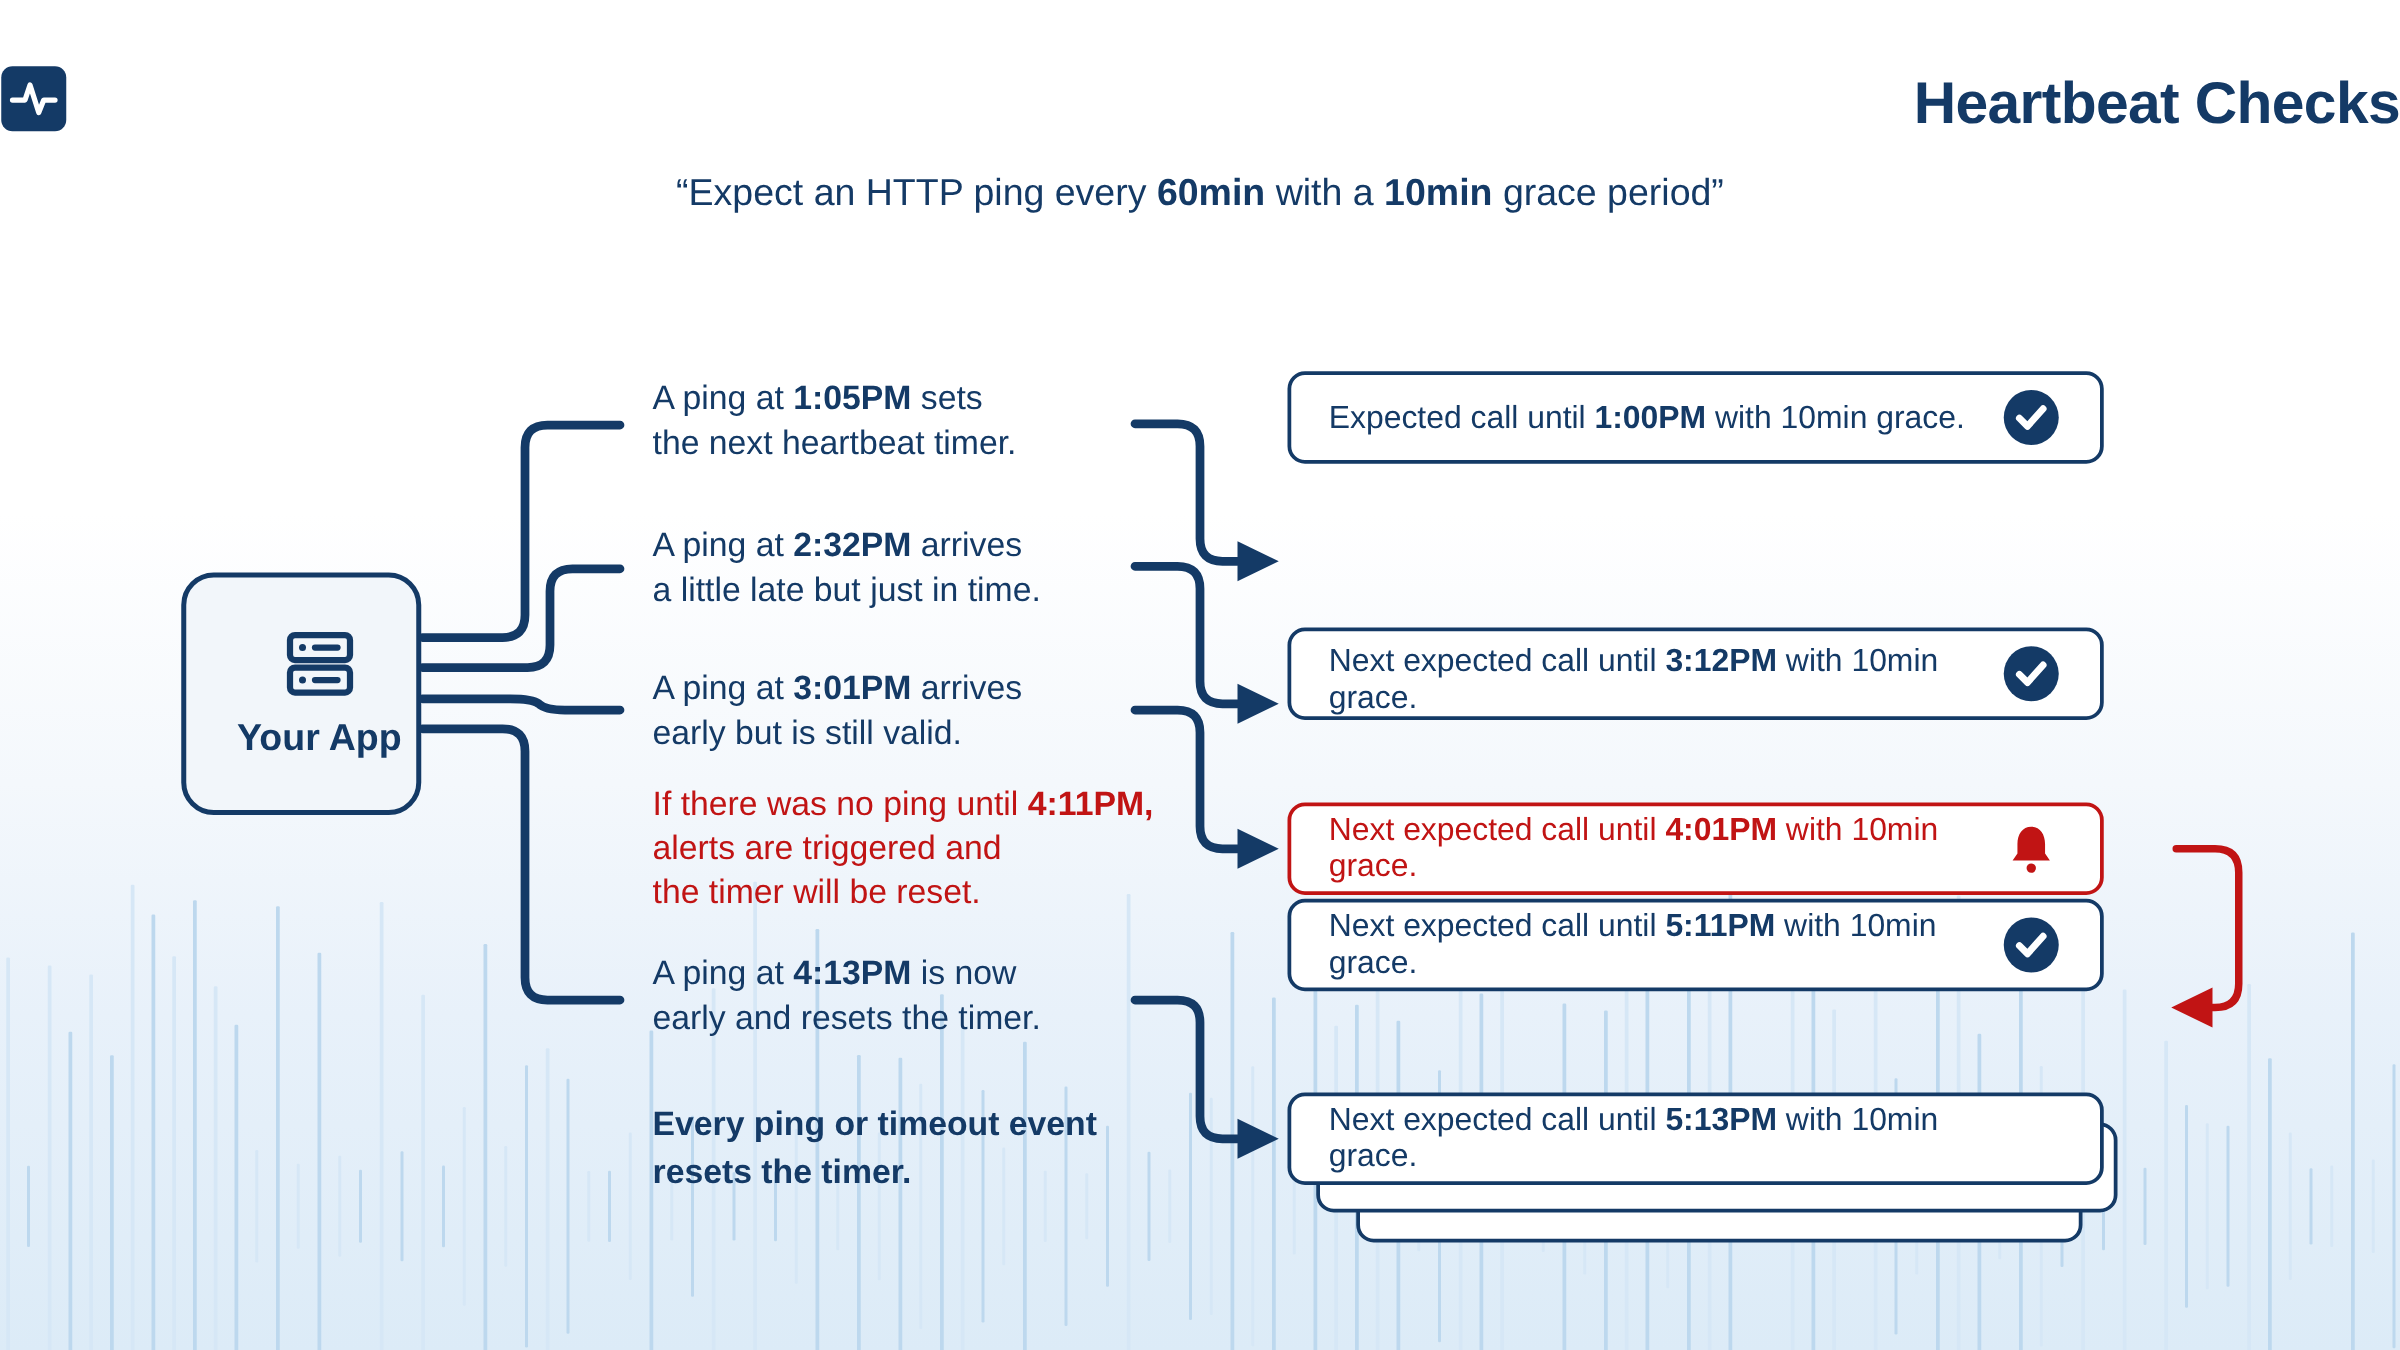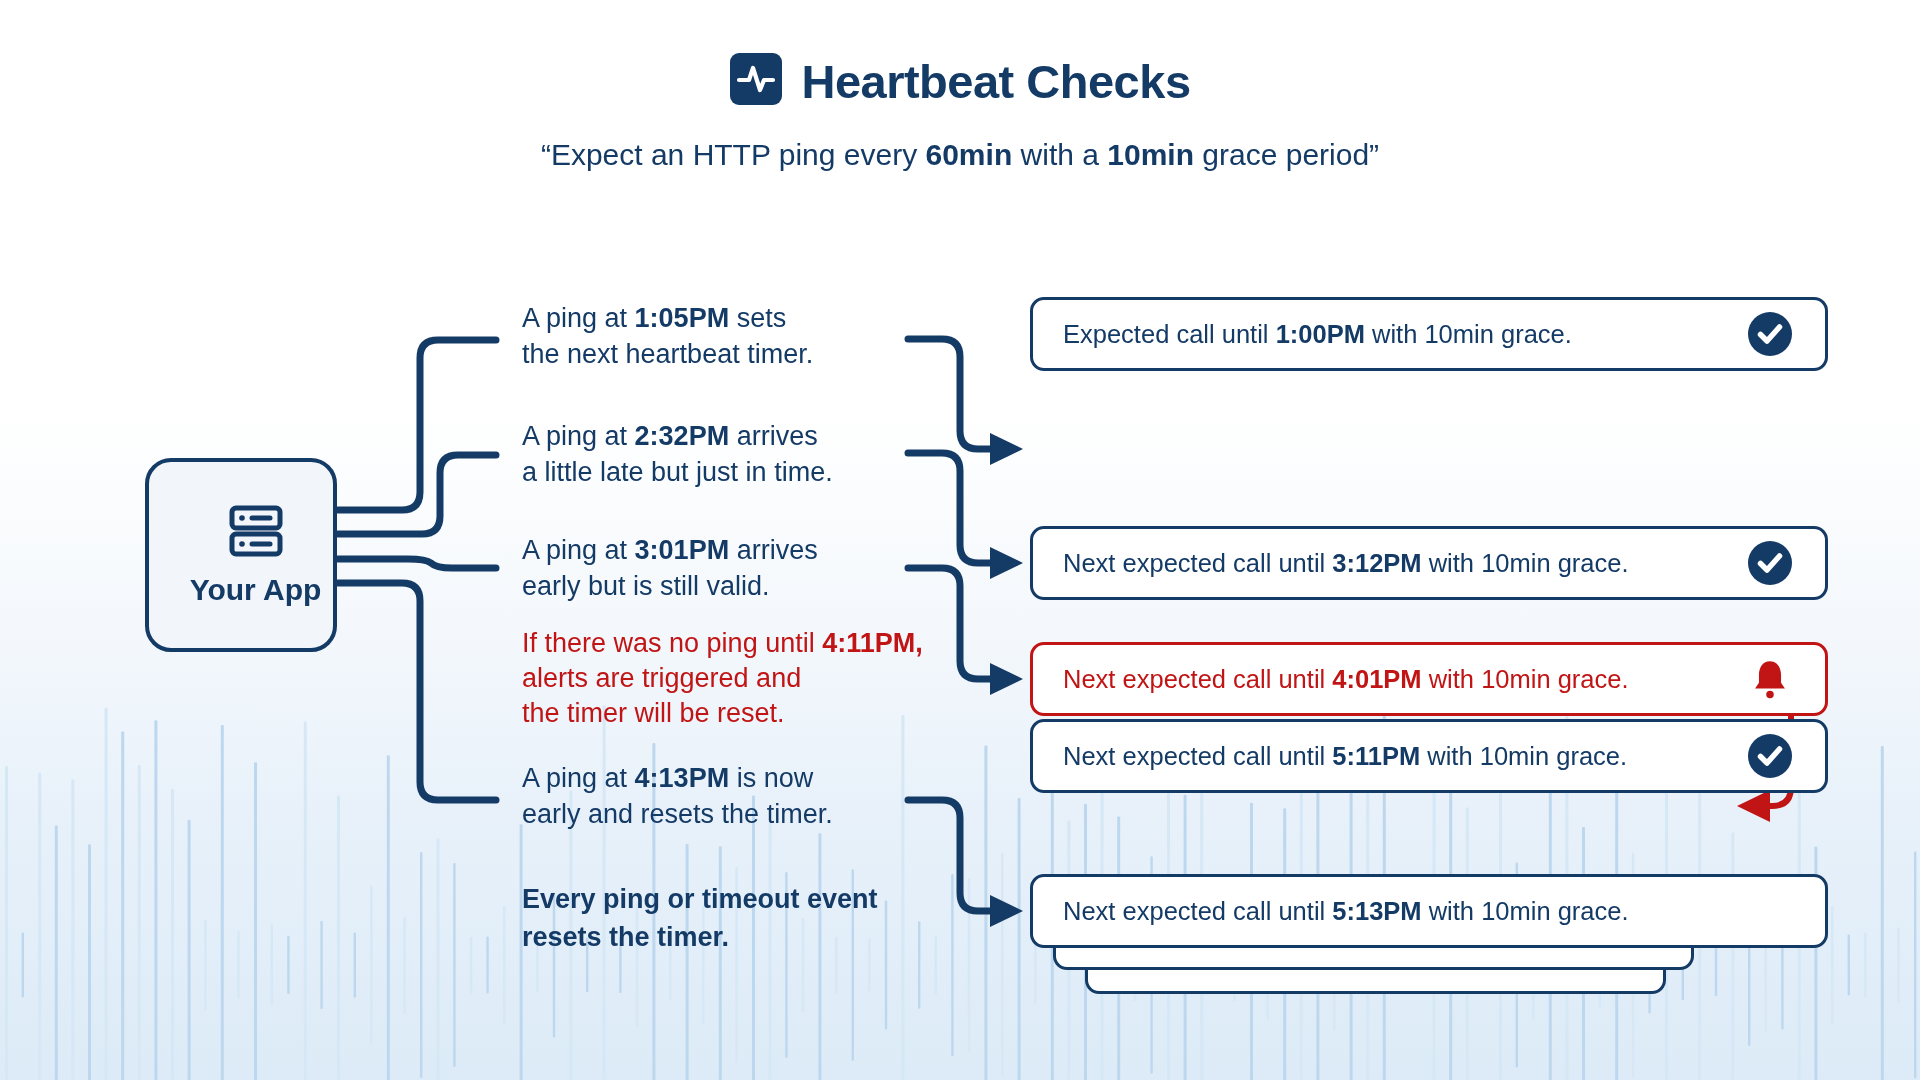--- a/index.html
+++ b/index.html
@@ -17,21 +17,21 @@
     width:1920px;height:1080px;
     overflow:hidden;
     font-family:"Liberation Sans", sans-serif;
     background:linear-gradient(180deg,#ffffff 0%,#ffffff 38%,#f4f8fc 58%,#e8f1fa 75%,#dcebf7 100%);
     color:var(--navy);
   }
   .wave-svg{position:absolute;left:0;top:0;width:1920px;height:1080px;z-index:0;}
   .layer{position:absolute;left:0;top:0;width:1920px;height:1080px;z-index:1;}
 
   
-  .header{position:absolute;top:52px;left:0;right:0;display:flex;justify-content:center;align-items:center;gap:18px;}
+  .header{position:absolute;top:52px;left:0;right:0;display:flex;justify-content:space-between;align-items:center;gap:18px;}
   .title{font-size:47px;font-weight:700;letter-spacing:-0.5px;color:var(--navy);}
   .subtitle{position:absolute;top:138px;left:0;right:0;text-align:center;font-size:30px;color:var(--navy);}
   .subtitle strong{font-weight:700;}
 
   
   .app-node{
     position:absolute;left:145px;top:458px;width:192px;height:194px;
     background:var(--app-box-bg);
     border:4px solid var(--navy);
     border-radius:26px;
@@ -46,21 +46,21 @@
   .arrow-red{fill:var(--red);}
 
   
   .annot{position:absolute;left:522px;width:470px;font-size:27px;line-height:36px;color:var(--navy);}
   .annot strong{font-weight:700;}
   .annot.alert{color:var(--red);}
   .annot.summary{font-weight:700;line-height:38px;}
 
   
   .tbox{
-    position:absolute;left:1030px;width:798px;height:74px;
+    position:absolute;left:1030px;width:653px;height:74px;
     background:var(--box-bg);
     border:3px solid var(--navy);
     border-radius:14px;
     display:flex;align-items:center;
     padding-left:30px;padding-right:100px;
     font-size:25.5px;color:var(--navy);
     z-index:2;
   }
   .tbox strong{font-weight:700;}
   .tbox[data-status="alert"]{border-color:var(--red);color:var(--red);border-width:3.5px;}
@@ -261,21 +261,21 @@
     <div class="tbox" style="top:297px;" data-status="ok">
       <span>Expected call until <strong>1:00PM</strong> with 10min grace.</span>
       <span class="status-icon">
         <svg class="check-icon" width="46" height="46" viewBox="0 0 46 46">
             <circle cx="23" cy="23" r="22" fill="var(--navy)"></circle>
             <path d="M13.5 23.5 l6.5 6.5 l12.5 -14" stroke="#ffffff" stroke-width="5.5" fill="none" stroke-linecap="round" stroke-linejoin="round"></path>
           </svg>
 
       </span>
     </div>
-    <div class="tbox" style="top:526px;" data-status="ok">
+    <div class="tbox" style="top:502px;align-items:flex-end;" data-status="ok">
       <span>Next expected call until <strong>3:12PM</strong> with 10min grace.</span>
       <span class="status-icon">
         <svg class="check-icon" width="46" height="46" viewBox="0 0 46 46">
             <circle cx="23" cy="23" r="22" fill="var(--navy)"></circle>
             <path d="M13.5 23.5 l6.5 6.5 l12.5 -14" stroke="#ffffff" stroke-width="5.5" fill="none" stroke-linecap="round" stroke-linejoin="round"></path>
           </svg>
 
       </span>
     </div>
     <div class="tbox" style="top:642px;" data-status="alert">

